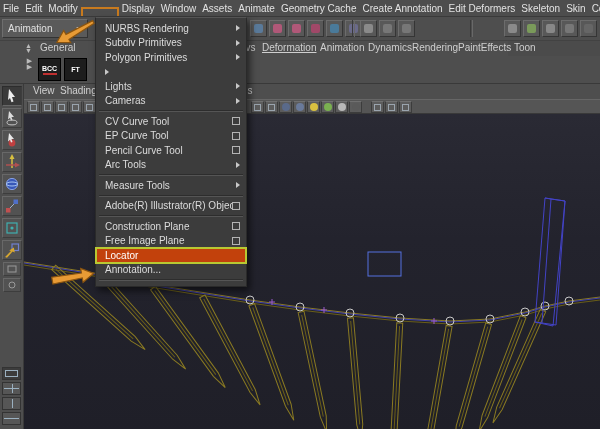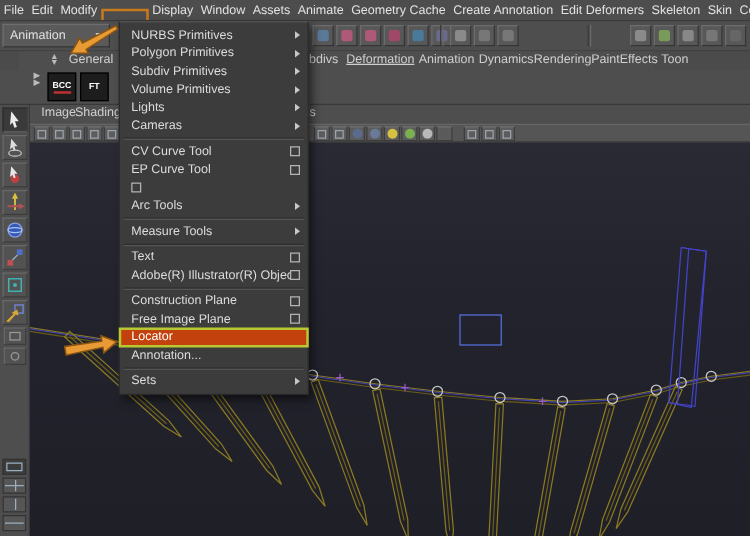--- a/index.html
+++ b/index.html
@@ -19,21 +19,21 @@
                  border:1px solid #333; border-top-color:#6e6e6e; border-left-color:#6e6e6e;
                  color:#e0e0e0; font-size:10px; display:flex; align-items:center; justify-content:space-between; padding:0 5px; }
   .mode-select .arr { font-size:7px; color:#ccc; }
   .sl-group { position:absolute; top:3px; display:flex; gap:2px; }
   .sl-icon { width:17px; height:17px; background:#585858; border:1px solid #353535; border-top-color:#6c6c6c; border-left-color:#6c6c6c;
              display:flex; align-items:center; justify-content:center; }
   .sl-icon .dot { width:9px; height:9px; border-radius:2px; }
   .sl-div { position:absolute; top:3px; width:3px; height:17px; border-left:1px solid #3a3a3a; border-right:1px solid #686868; }
 
   
-  .shelftabs { position:absolute; left:15px; top:41px; width:508px; height:15px; background:#4e4e4e; }
+  .shelftabs { position:absolute; left:0; top:41px; width:508px; height:15px; background:#4e4e4e; }
   .shelftab { position:absolute; top:1px; font-size:10px; color:#cfcfcf; white-space:nowrap; }
   .tabctrl { position:absolute; left:25px; top:2px; width:8px; height:11px; color:#bbb; font-size:7px; line-height:5px; }
 
   
   .shelf { position:absolute; left:0; top:56px; width:600px; height:28px; background:#4e4e4e; border-bottom:1px solid #393939; }
   .shelf-strip { position:absolute; left:25px; top:2px; width:9px; height:24px; color:#bbb; font-size:7px; line-height:6px; text-align:center; }
   .shelf-btn { position:absolute; top:2px; width:23px; height:23px; background:#1d1d1d; border:1px solid #000;
                color:#fff; display:flex; flex-direction:column; align-items:center; justify-content:center; }
   .shelf-btn .t { font-size:7px; font-weight:bold; }
   .shelf-btn .redbar { width:14px; height:2px; background:#c03030; margin-top:1px; }
@@ -254,21 +254,21 @@
           <div class="vline"></div>
         </div>
       <div class="layout-btn">
           <div class="hline"></div>
         </div>
     </div>
   </div>
 
   <div class="viewport">
     <div class="panelmenu">
-      <span class="pm-item" style="left:9px;">Image</span>
+      <span class="pm-item" style="left:9px;">View</span>
       <span class="pm-item" style="left:36px;">Shading</span>
       <span class="pm-item" style="left:80px;">Lighting</span>
       <span class="pm-item" style="left:122px;">Show</span>
       <span class="pm-item" style="left:152px;">Renderer</span>
       <span class="pm-item" style="left:198px;">Panels</span>
     </div>
     <div class="vtoolbar">
       <div class="vt-btn" style="left:3px;">
           <span class="g"></span>
         </div>
@@ -402,93 +402,85 @@
           <polygon points="527,85 541,87 532,211 518,209"></polygon>
           <line x1="521" y1="84" x2="527" y2="85"></line>
           <line x1="511" y1="208" x2="518" y2="209"></line>
         </g>
       </svg>
     </div>
   </div>
 
   <div class="menu-panel">
     <div class="mi">
-        <span class="lbl">NURBS Primitives</span>
+        <span class="lbl">NURBS Rendering</span>
+        <span class="subarrow"></span>
+      </div>
+    <div class="mi">
+        <span class="lbl">Subdiv Primitives</span>
         <span class="subarrow"></span>
       </div>
     <div class="mi">
         <span class="lbl">Polygon Primitives</span>
         <span class="subarrow"></span>
       </div>
     <div class="mi">
-        <span class="lbl">Subdiv Primitives</span>
-        <span class="subarrow"></span>
-      </div>
-    <div class="mi">
-        <span class="lbl">Volume Primitives</span>
         <span class="subarrow"></span>
       </div>
     <div class="mi">
         <span class="lbl">Lights</span>
         <span class="subarrow"></span>
       </div>
     <div class="mi">
         <span class="lbl">Cameras</span>
         <span class="subarrow"></span>
       </div>
     <div class="msep"></div>
     <div class="mi">
         <span class="lbl">CV Curve Tool</span>
         <span class="optbox"></span>
       </div>
     <div class="mi">
         <span class="lbl">EP Curve Tool</span>
         <span class="optbox"></span>
       </div>
     <div class="mi">
+        <span class="lbl">Pencil Curve Tool</span>
         <span class="optbox"></span>
       </div>
     <div class="mi">
         <span class="lbl">Arc Tools</span>
         <span class="subarrow"></span>
       </div>
     <div class="msep"></div>
     <div class="mi">
         <span class="lbl">Measure Tools</span>
         <span class="subarrow"></span>
       </div>
     <div class="msep"></div>
-    <div class="mi">
-        <span class="lbl">Text</span>
-        <span class="optbox"></span>
-      </div>
     <div class="mi">
         <span class="lbl">Adobe(R) Illustrator(R) Object...</span>
         <span class="optbox"></span>
       </div>
     <div class="msep"></div>
     <div class="mi">
         <span class="lbl">Construction Plane</span>
         <span class="optbox"></span>
       </div>
     <div class="mi">
         <span class="lbl">Free Image Plane</span>
         <span class="optbox"></span>
       </div>
     <div class="mi hl">
         <span class="lbl">Locator</span>
       </div>
     <div class="mi">
         <span class="lbl">Annotation...</span>
       </div>
     <div class="msep"></div>
-    <div class="mi">
-        <span class="lbl">Sets</span>
-        <span class="subarrow"></span>
-      </div>
   </div>
 
   <svg class="ann" style="left:52px; top:22px;" width="48" height="36">
     <polygon transform="rotate(-30 23 10)" points="2,10 14,3 14,7.5 44,9 44,12 14,13.5 14,17" stroke="#8a5410" stroke-width="1.2" fill="#e89b35"></polygon>
   </svg>
   <svg class="ann" style="left:48px; top:268px;" width="48" height="32">
     <polygon transform="rotate(-10 25 9)" points="46,9 34,2 34,6.5 4,5.5 4,12.5 34,11.5 34,16" stroke="#8a5410" stroke-width="1.2" fill="#e89b35"></polygon>
   </svg>
 
 </div>

